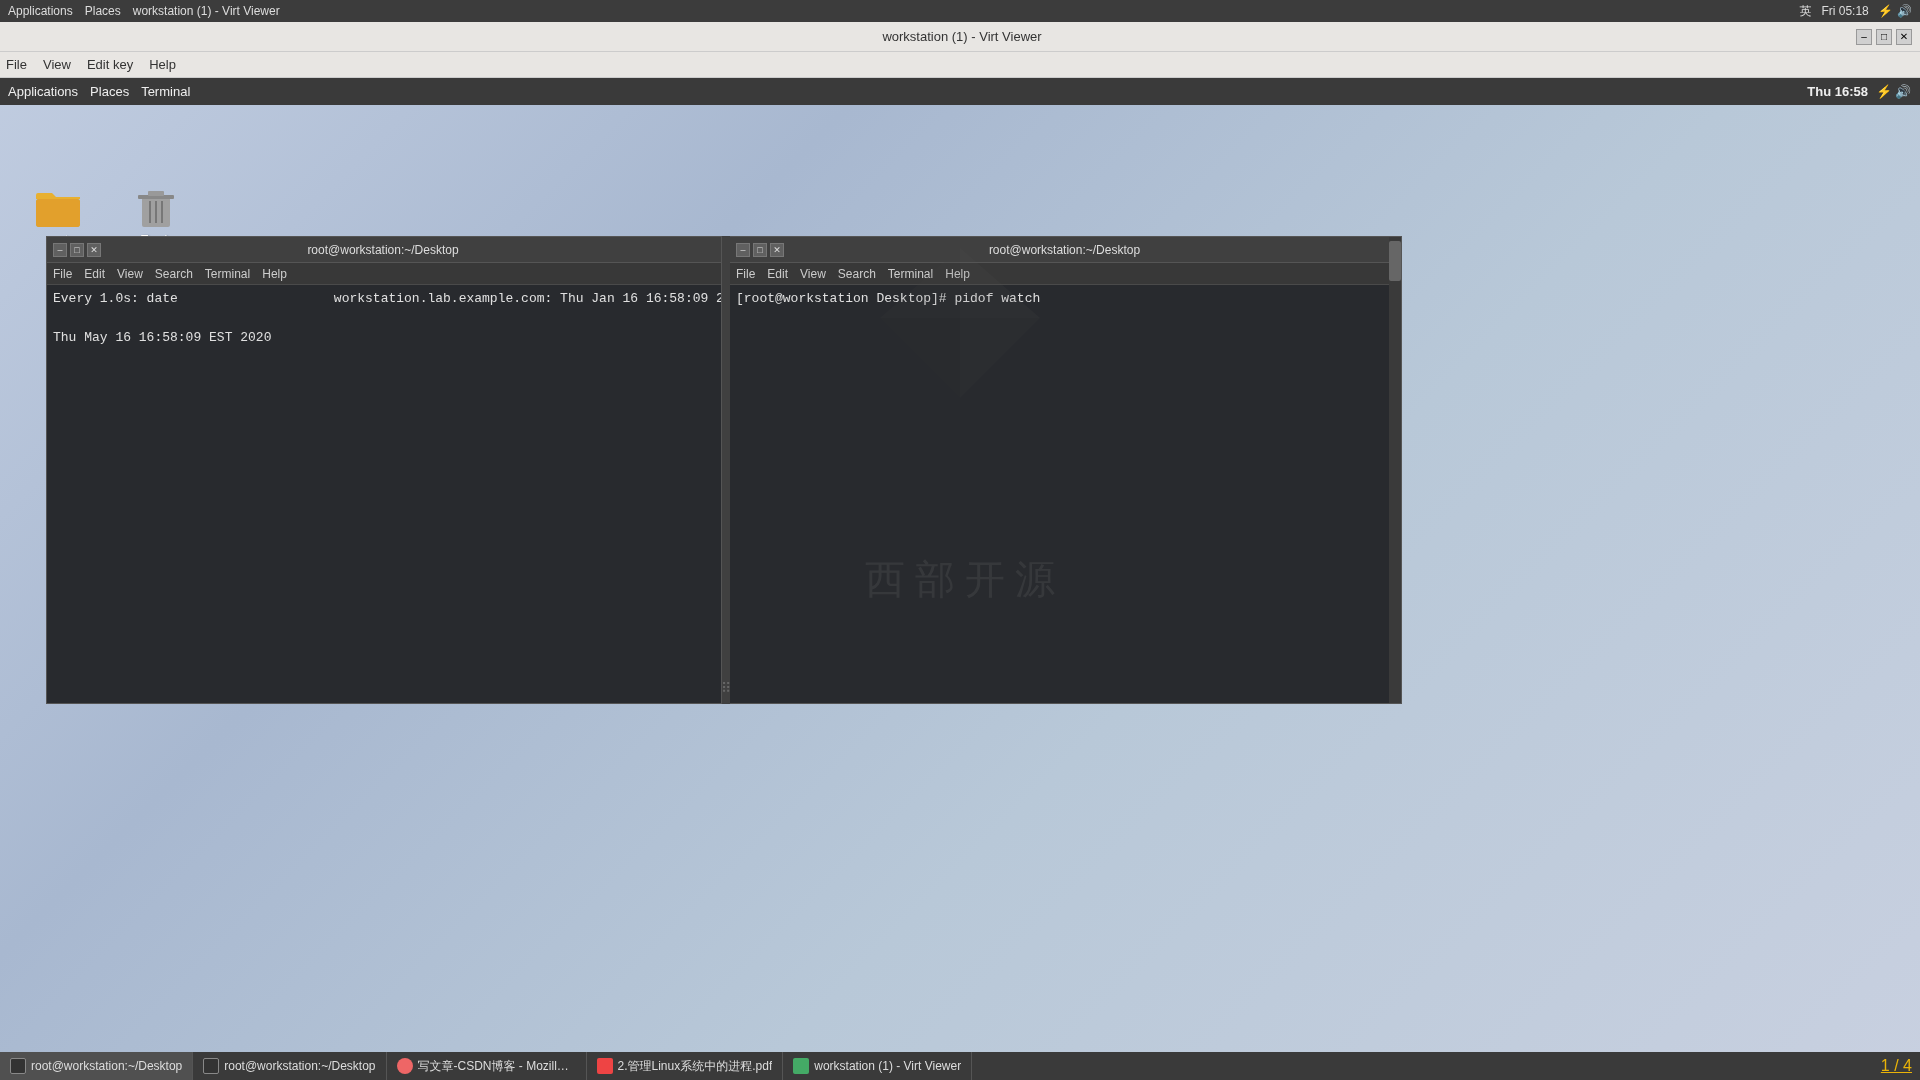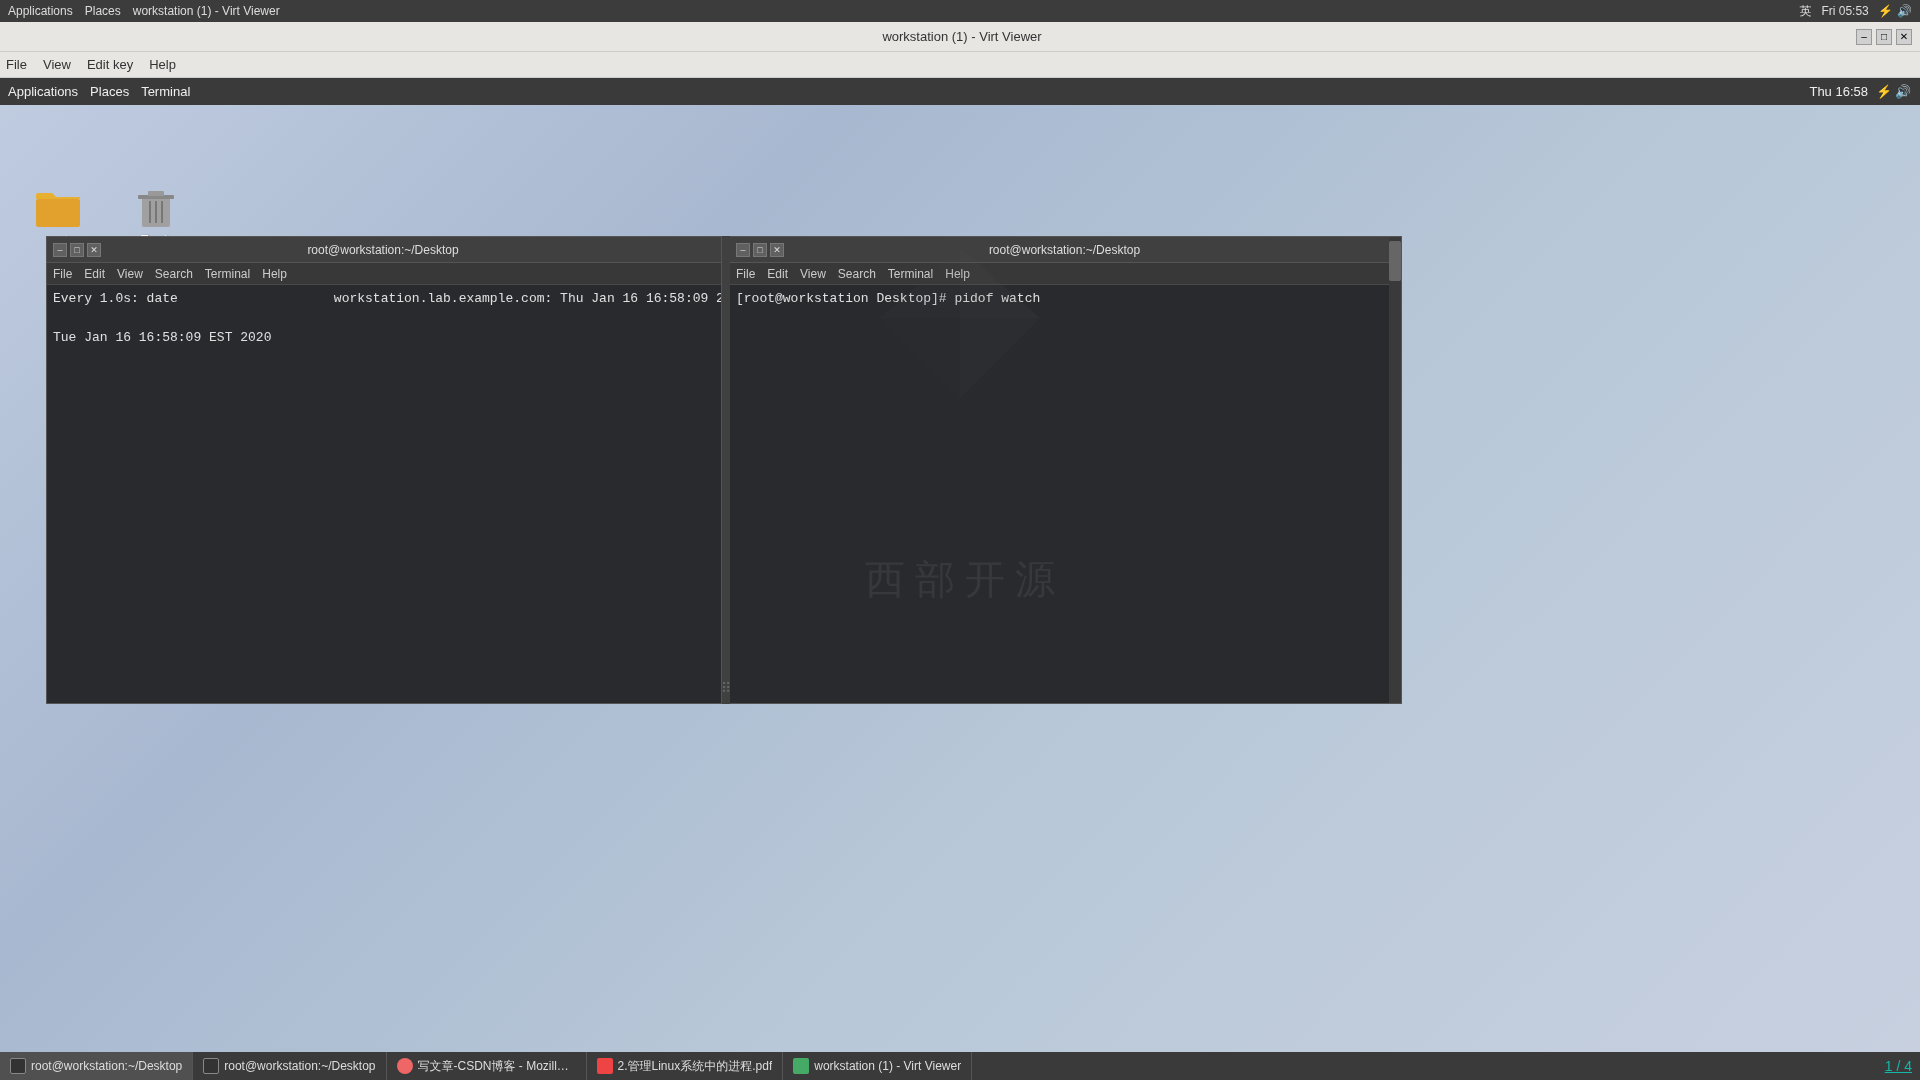--- a/index.html
+++ b/index.html
@@ -128,20 +128,21 @@
       color: #eee;
       font-size: 13px;
       cursor: pointer;
     }
     .guest-panel-right {
       display: flex;
       align-items: center;
       gap: 8px;
       color: #eee;
       font-size: 13px;
+      font-weight: bold;
     }
 
     
     .desktop-icon {
       position: absolute;
       display: flex;
       flex-direction: column;
       align-items: center;
       width: 64px;
       cursor: pointer;
@@ -357,37 +358,37 @@
       display: flex;
       align-items: center;
       padding: 0 8px;
       color: #ddd;
       font-size: 12px;
       gap: 10px;
     }
 
     
     .page-indicator {
-      color: #14b8a6;
-      font-size: 14px;
+      color: #eab308;
+      font-size: 16px;
       text-decoration: underline;
     }
   </style>
 </head>
 <body>
 
 <div class="host-topbar">
   <div class="host-topbar-left">
     <span>Applications</span>
     <span>Places</span>
     <span>workstation (1) - Virt Viewer</span>
   </div>
   <div class="host-topbar-right">
     <span>英</span>
-    <span>Fri 05:53</span>
+    <span>Fri 05:18</span>
     <span>⚡ 🔊</span>
   </div>
 </div>
 
 <div class="virt-viewer">
 
   <div class="vv-titlebar">
     <div style="width:60px; display:flex; gap:3px;"></div>
     <span class="vv-titlebar-title">workstation (1) - Virt Viewer</span>
     <div class="vv-titlebar-controls">
@@ -468,21 +469,21 @@
           <span>File</span>
           <span>Edit</span>
           <span>View</span>
           <span>Search</span>
           <span>Terminal</span>
           <span>Help</span>
         </div>
         <div class="term-body">
           <div class="term-line term-output">Every 1.0s: date                    workstation.lab.example.com: Thu Jan 16 16:58:09 2020</div>
           <div class="term-line">&nbsp;</div>
-          <div class="term-line term-output">Tue Jan 16 16:58:09 EST 2020</div>
+          <div class="term-line term-output">Thu May 16 16:58:09 EST 2020</div>
         </div>
       </div>
 
       <div class="term-splitter"></div>
 
       <div class="terminal-window right" style="position:relative; flex:1;">
         <div class="term-titlebar">
           <div class="term-titlebar-controls">
             <div class="term-btn">–</div>
             <div class="term-btn">□</div>

